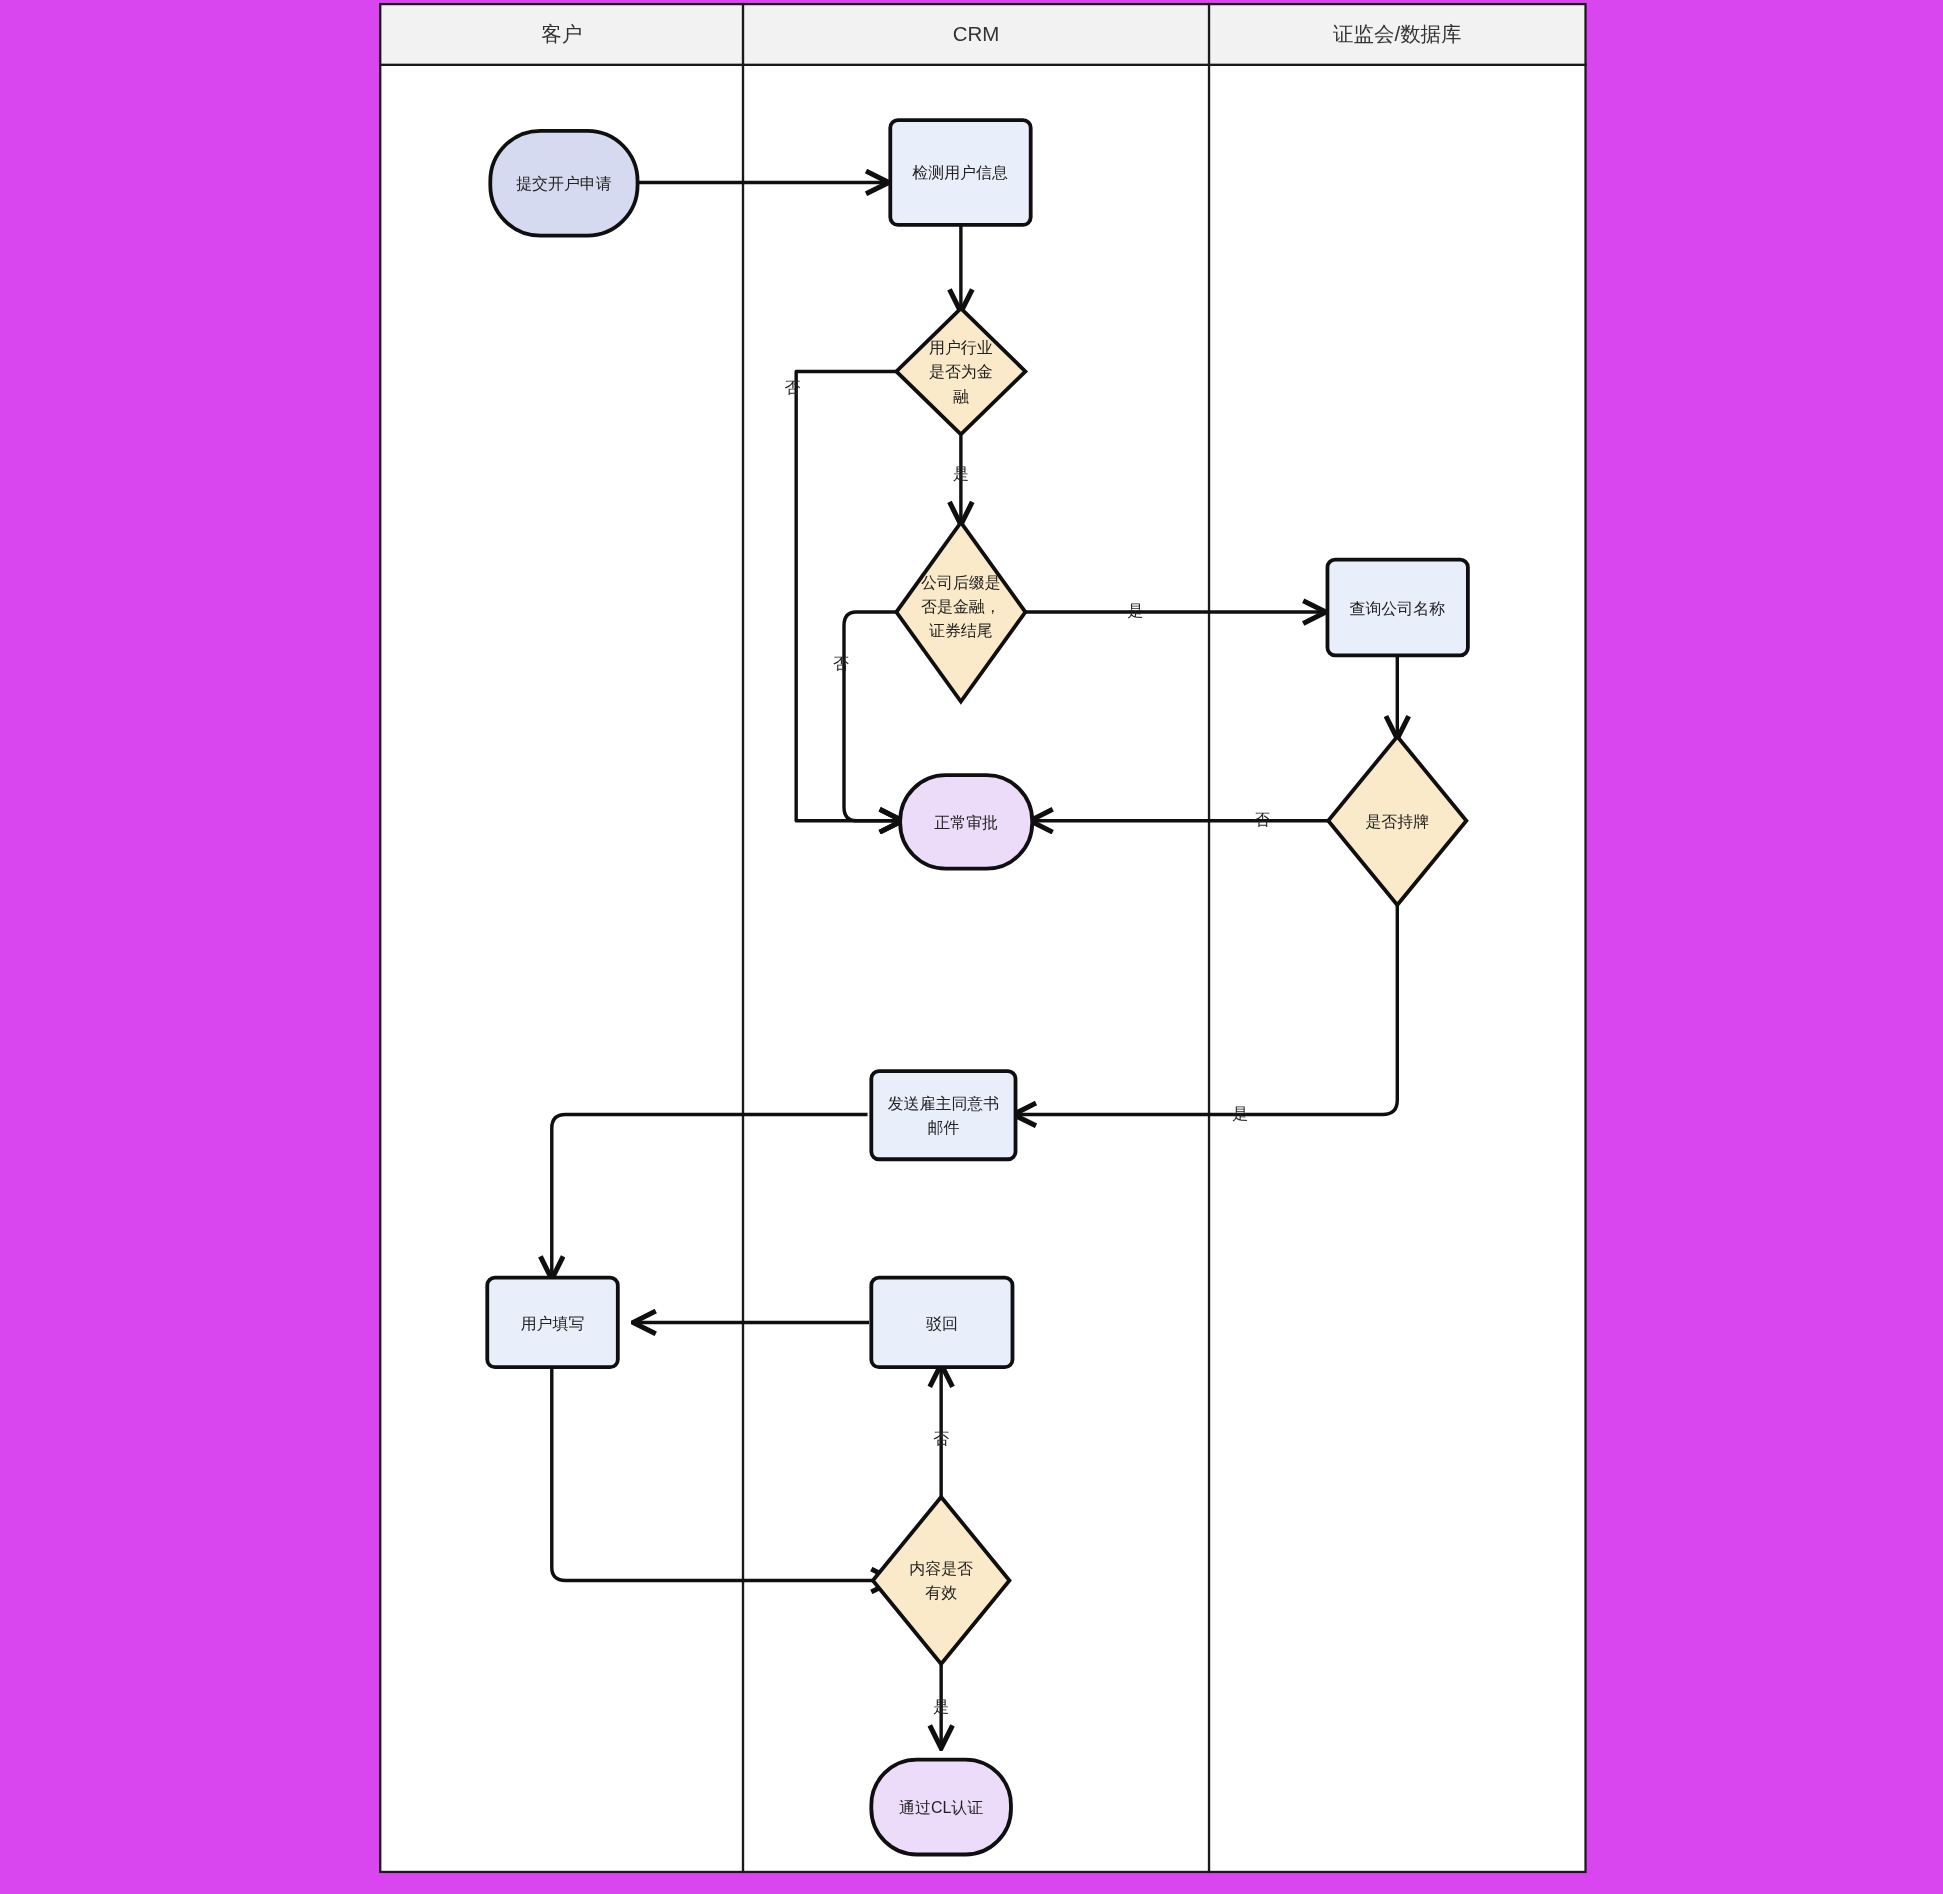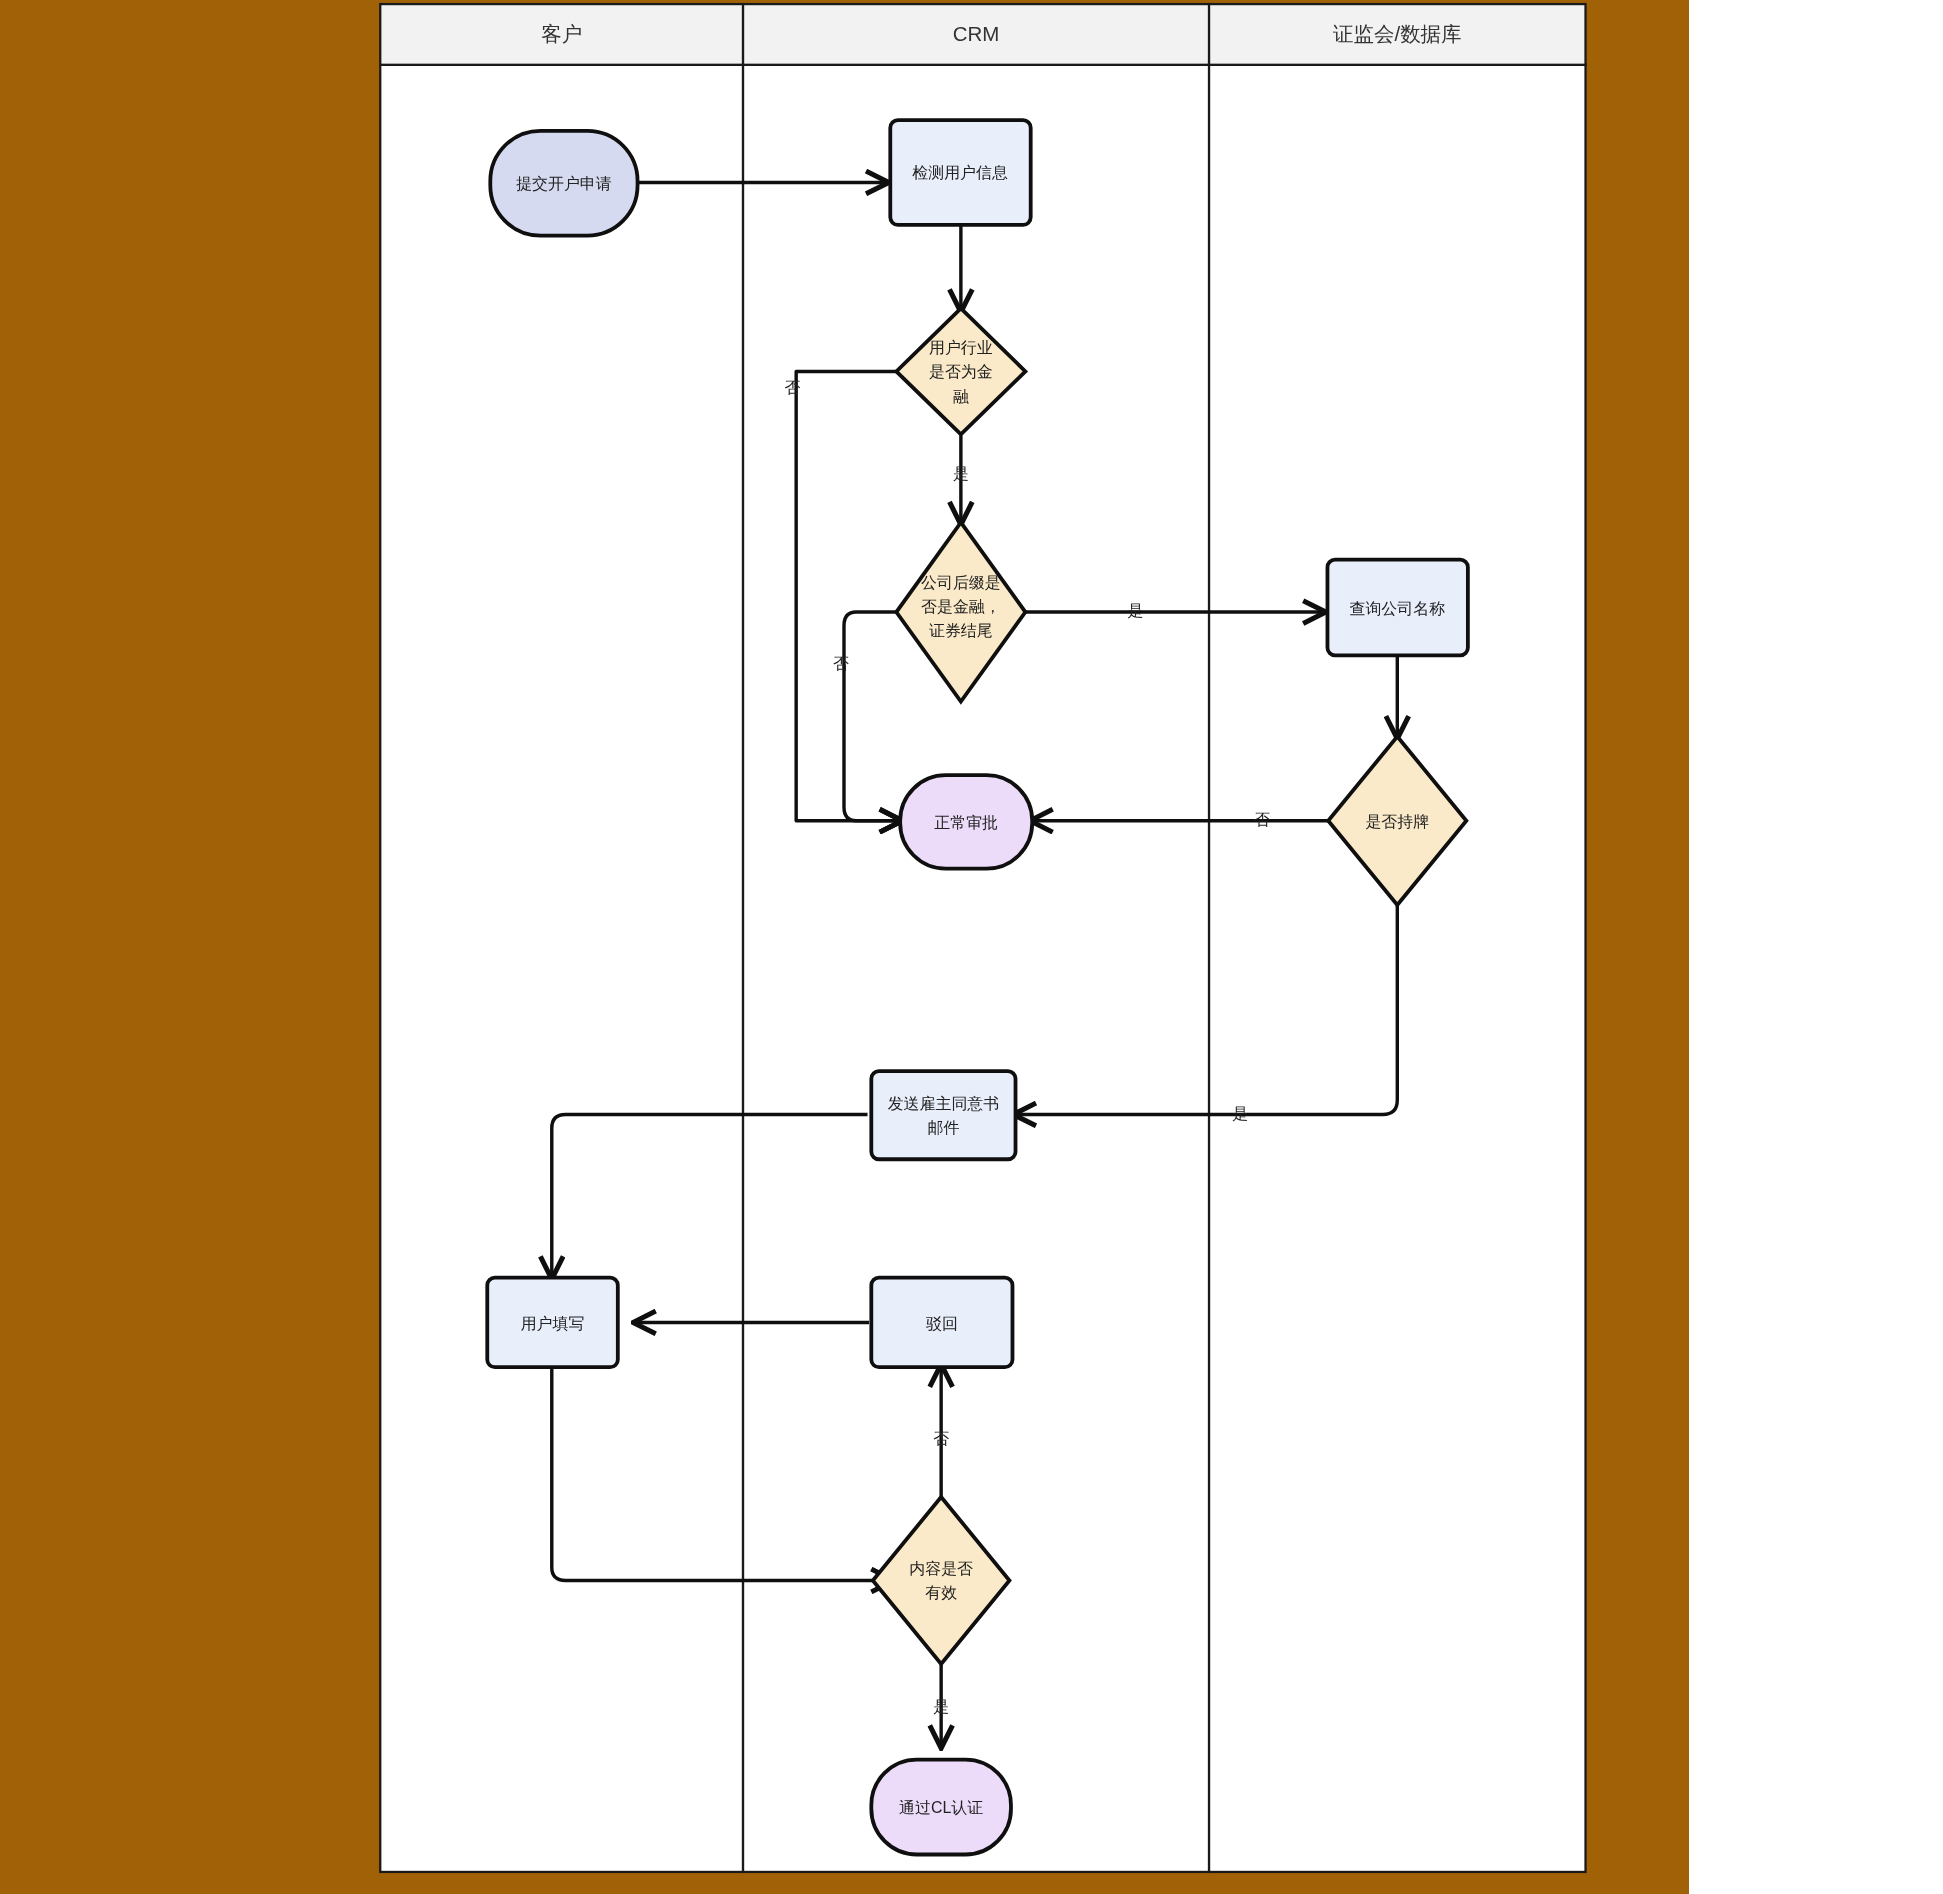--- a/index.html
+++ b/index.html
@@ -8,23 +8,23 @@
     background: #ffffff;
   }
   body {
     width: 1943px;
     height: 1895px;
     font-family: "Liberation Sans", "DejaVu Sans", sans-serif;
     overflow: hidden;
   }
   #canvas {
     position: relative;
-    width: 1689px;
+    width: 1943px;
     height: 1895px;
-    background: #a16207;
+    background: #d946ef;
   }
   svg#diagram {
     position: absolute;
     top: 0; left: 0;
     width: 1943px;
     height: 1895px;
   }
   .lane-header-text {
     font-size: 27px;
     fill: #333333;

